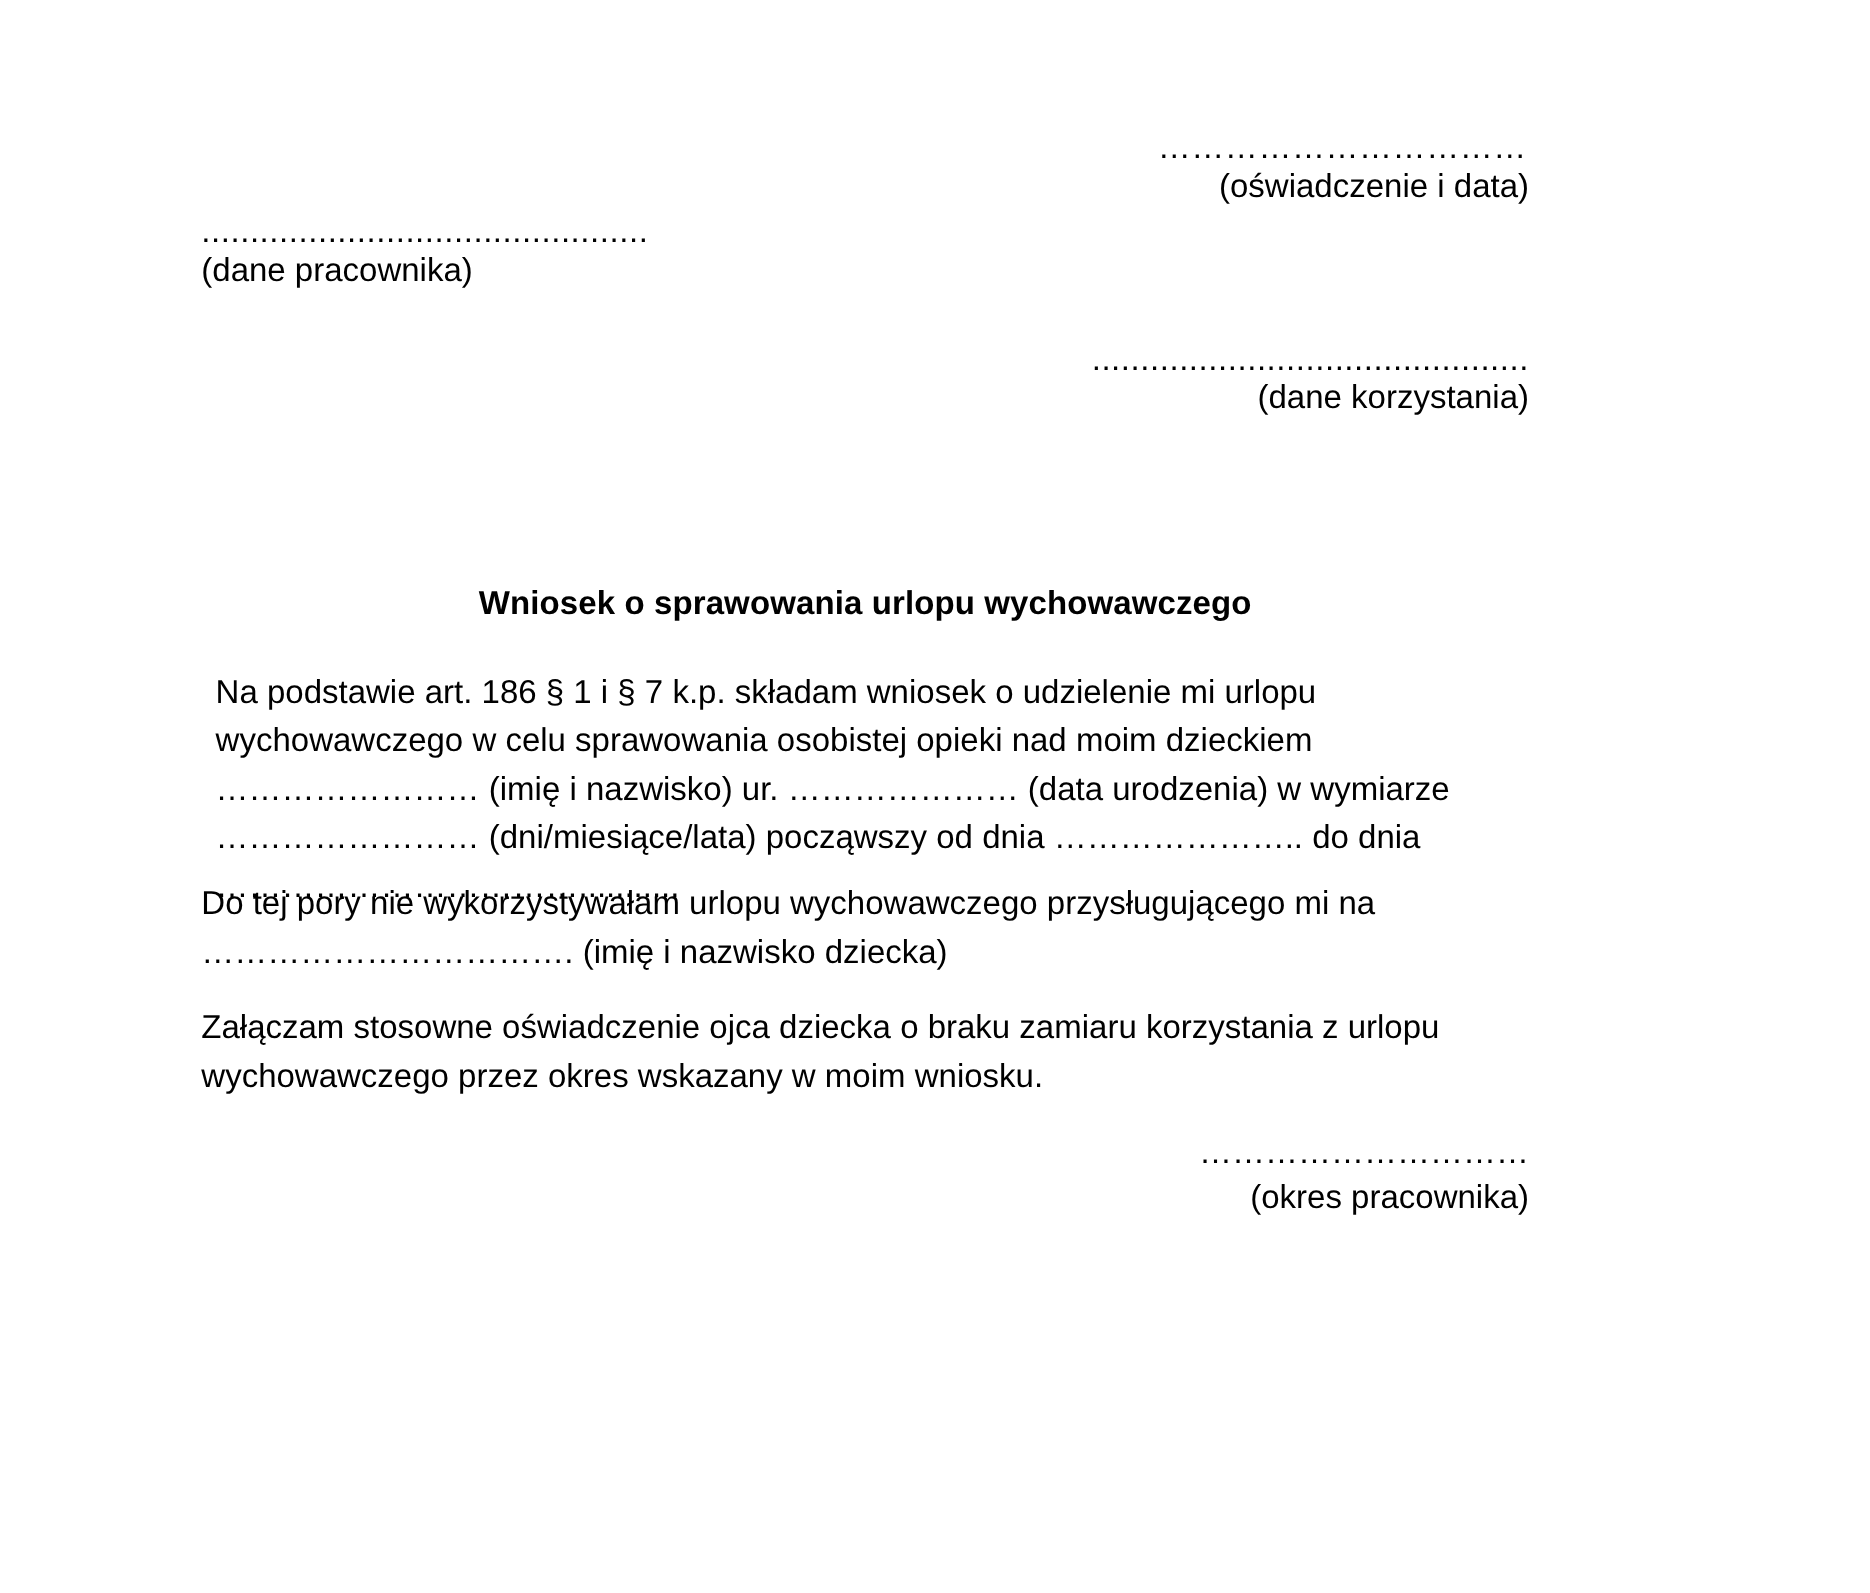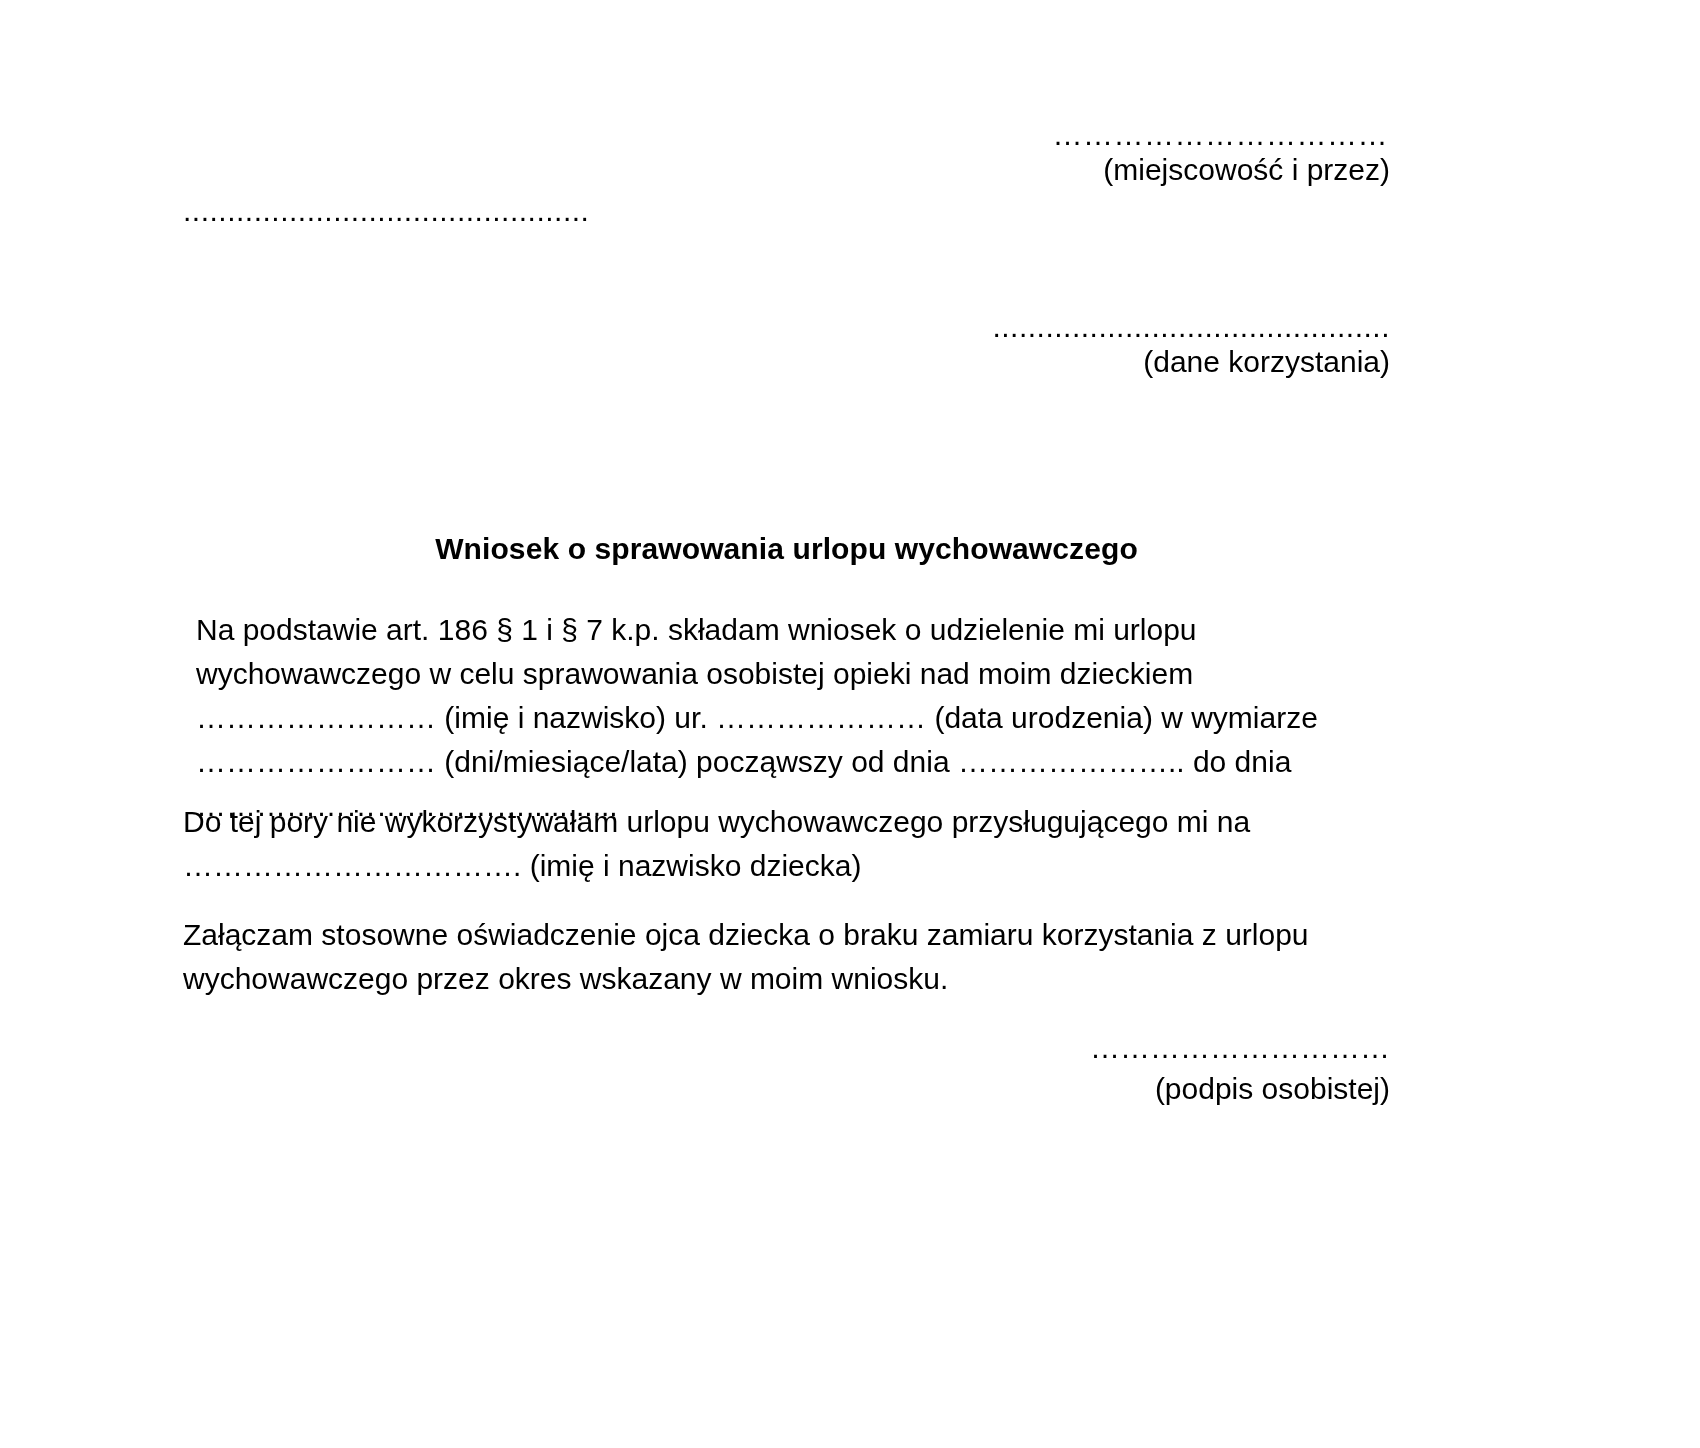--- a/index.html
+++ b/index.html
@@ -108,39 +108,40 @@
   }
 </style>
 </head>
 <body>
 
 <div class="page">
   <div class="doc">
 
     <div class="block-place">
       <div class="dots">……………………………</div>
-      <div class="caption">(miejscowość i przez)</div>
+      <div class="caption">(oświadczenie i data)</div>
     </div>
 
     <div class="block-employee">
       <div class="dots">..............................................</div>
+      <div class="caption">(dane pracownika)</div>
     </div>
 
     <div class="block-employer">
       <div class="dots">.............................................</div>
       <div class="caption">(dane korzystania)</div>
     </div>
 
     <div class="title">Wniosek o sprawowania urlopu wychowawczego</div>
 
     <div class="body-block para1">Na podstawie art. 186 § 1 i § 7 k.p. składam wniosek o udzielenie mi urlopu wychowawczego w celu sprawowania osobistej opieki nad moim dzieckiem …………………… (imię i nazwisko) ur. ………………… (data urodzenia) w wymiarze …………………… (dni/miesiące/lata) począwszy od dnia ………………….. do dnia ……………………………...........</div>
 
     <div class="body-block para2">Do tej pory nie wykorzystywałam urlopu wychowawczego przysługującego mi na ……………………………. (imię i nazwisko dziecka)</div>
 
     <div class="body-block para3">Załączam stosowne oświadczenie ojca dziecka o braku zamiaru korzystania z urlopu wychowawczego przez okres wskazany w moim wniosku.</div>
 
     <div class="closing">
       <div class="sig-dots">…………………………</div>
-      <div class="sig-caption">(podpis osobistej)</div>
+      <div class="sig-caption">(okres pracownika)</div>
     </div>
 
   </div>
 </div>
 
 </body></html>

